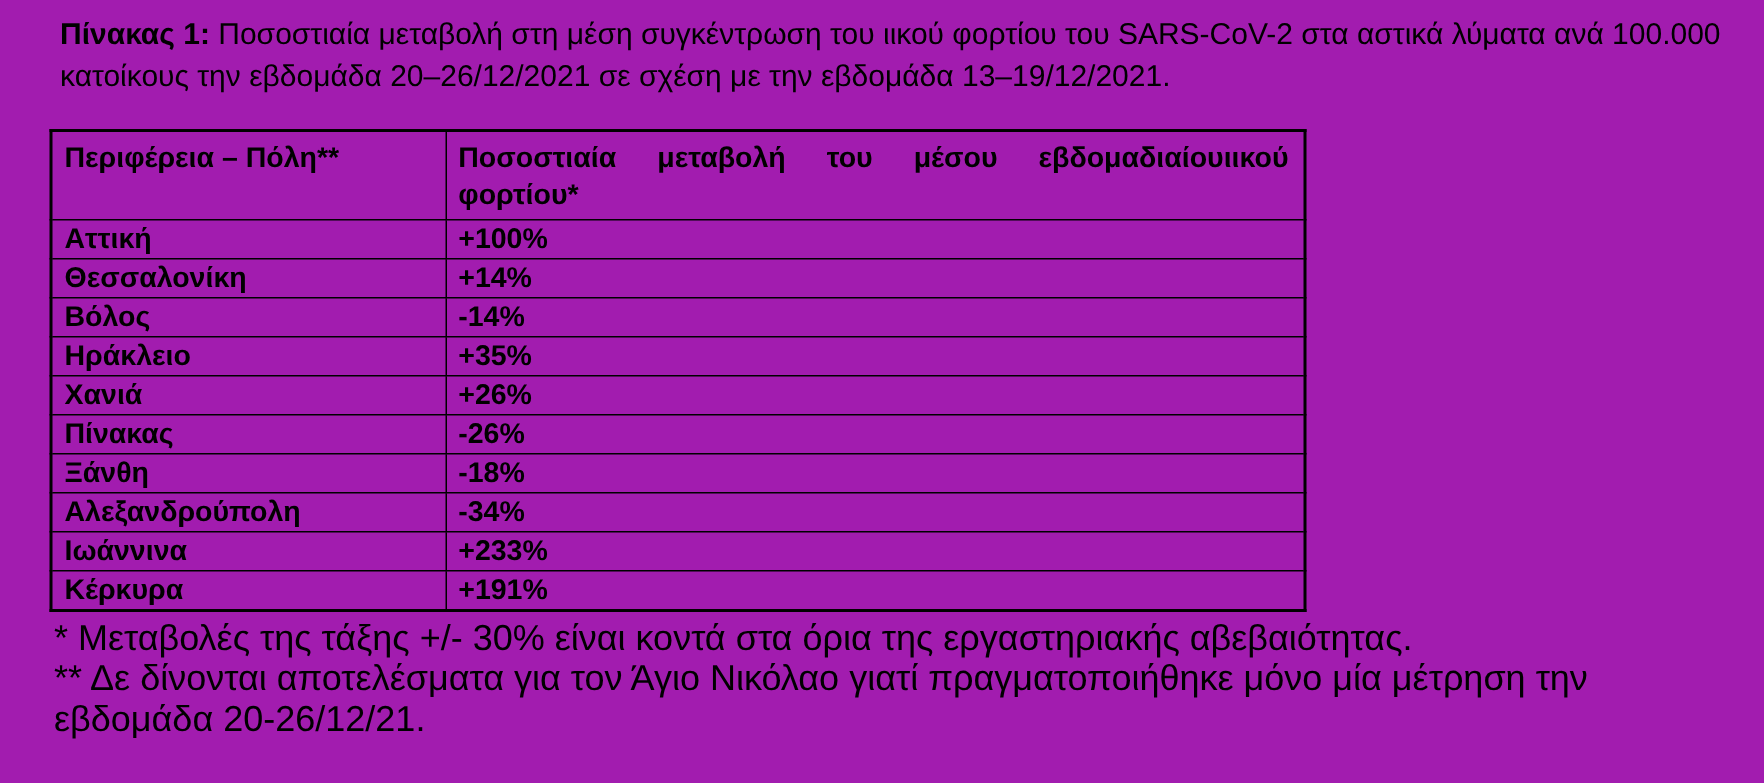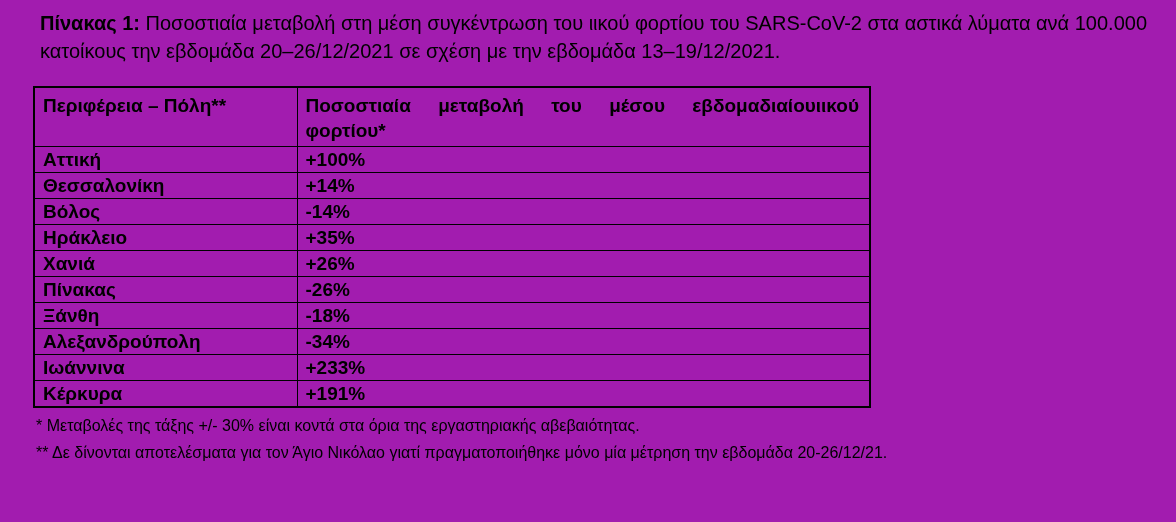--- a/index.html
+++ b/index.html
@@ -62,21 +62,21 @@
     height: 26px;
     padding: 0 4px 0 8px;
     line-height: 25px;
     vertical-align: middle;
   }
   td.change-cell { padding-left: 9px; }
 
   .footnotes { margin-top: 4px; margin-left: 3px; }
   .footnote {
     margin: 0;
-    font-size: 16px;
+    font-size: 24px;
     line-height: 27px;
   }
 </style>
 </head>
 <body>
 
 <div class="page">
 
   <p class="caption">
     <span class="bold">Πίνακας 1:</span>

